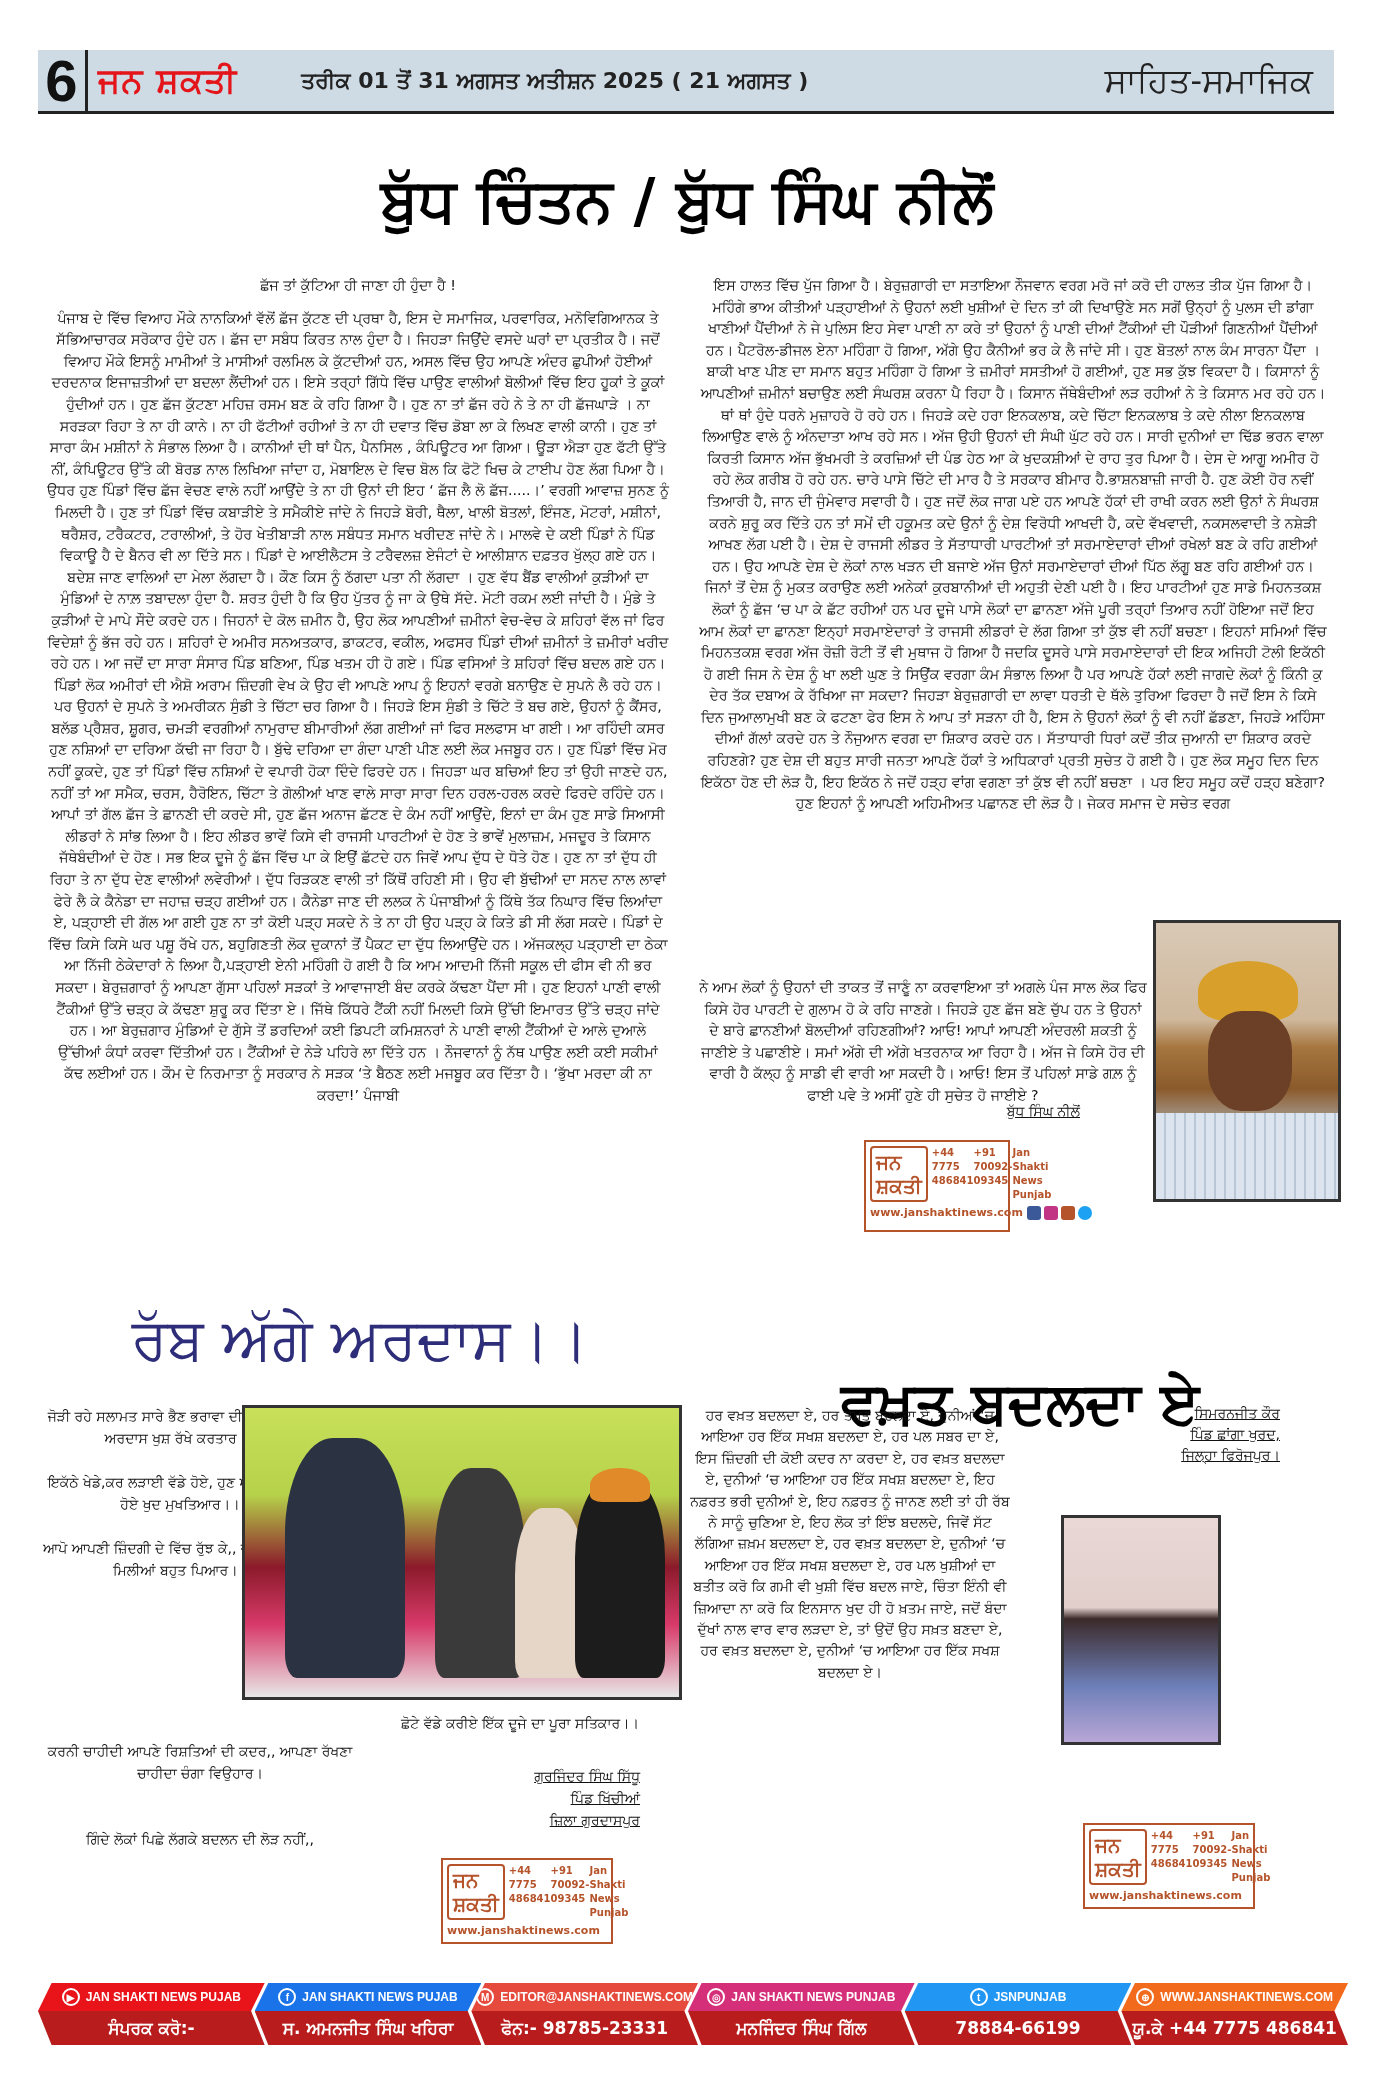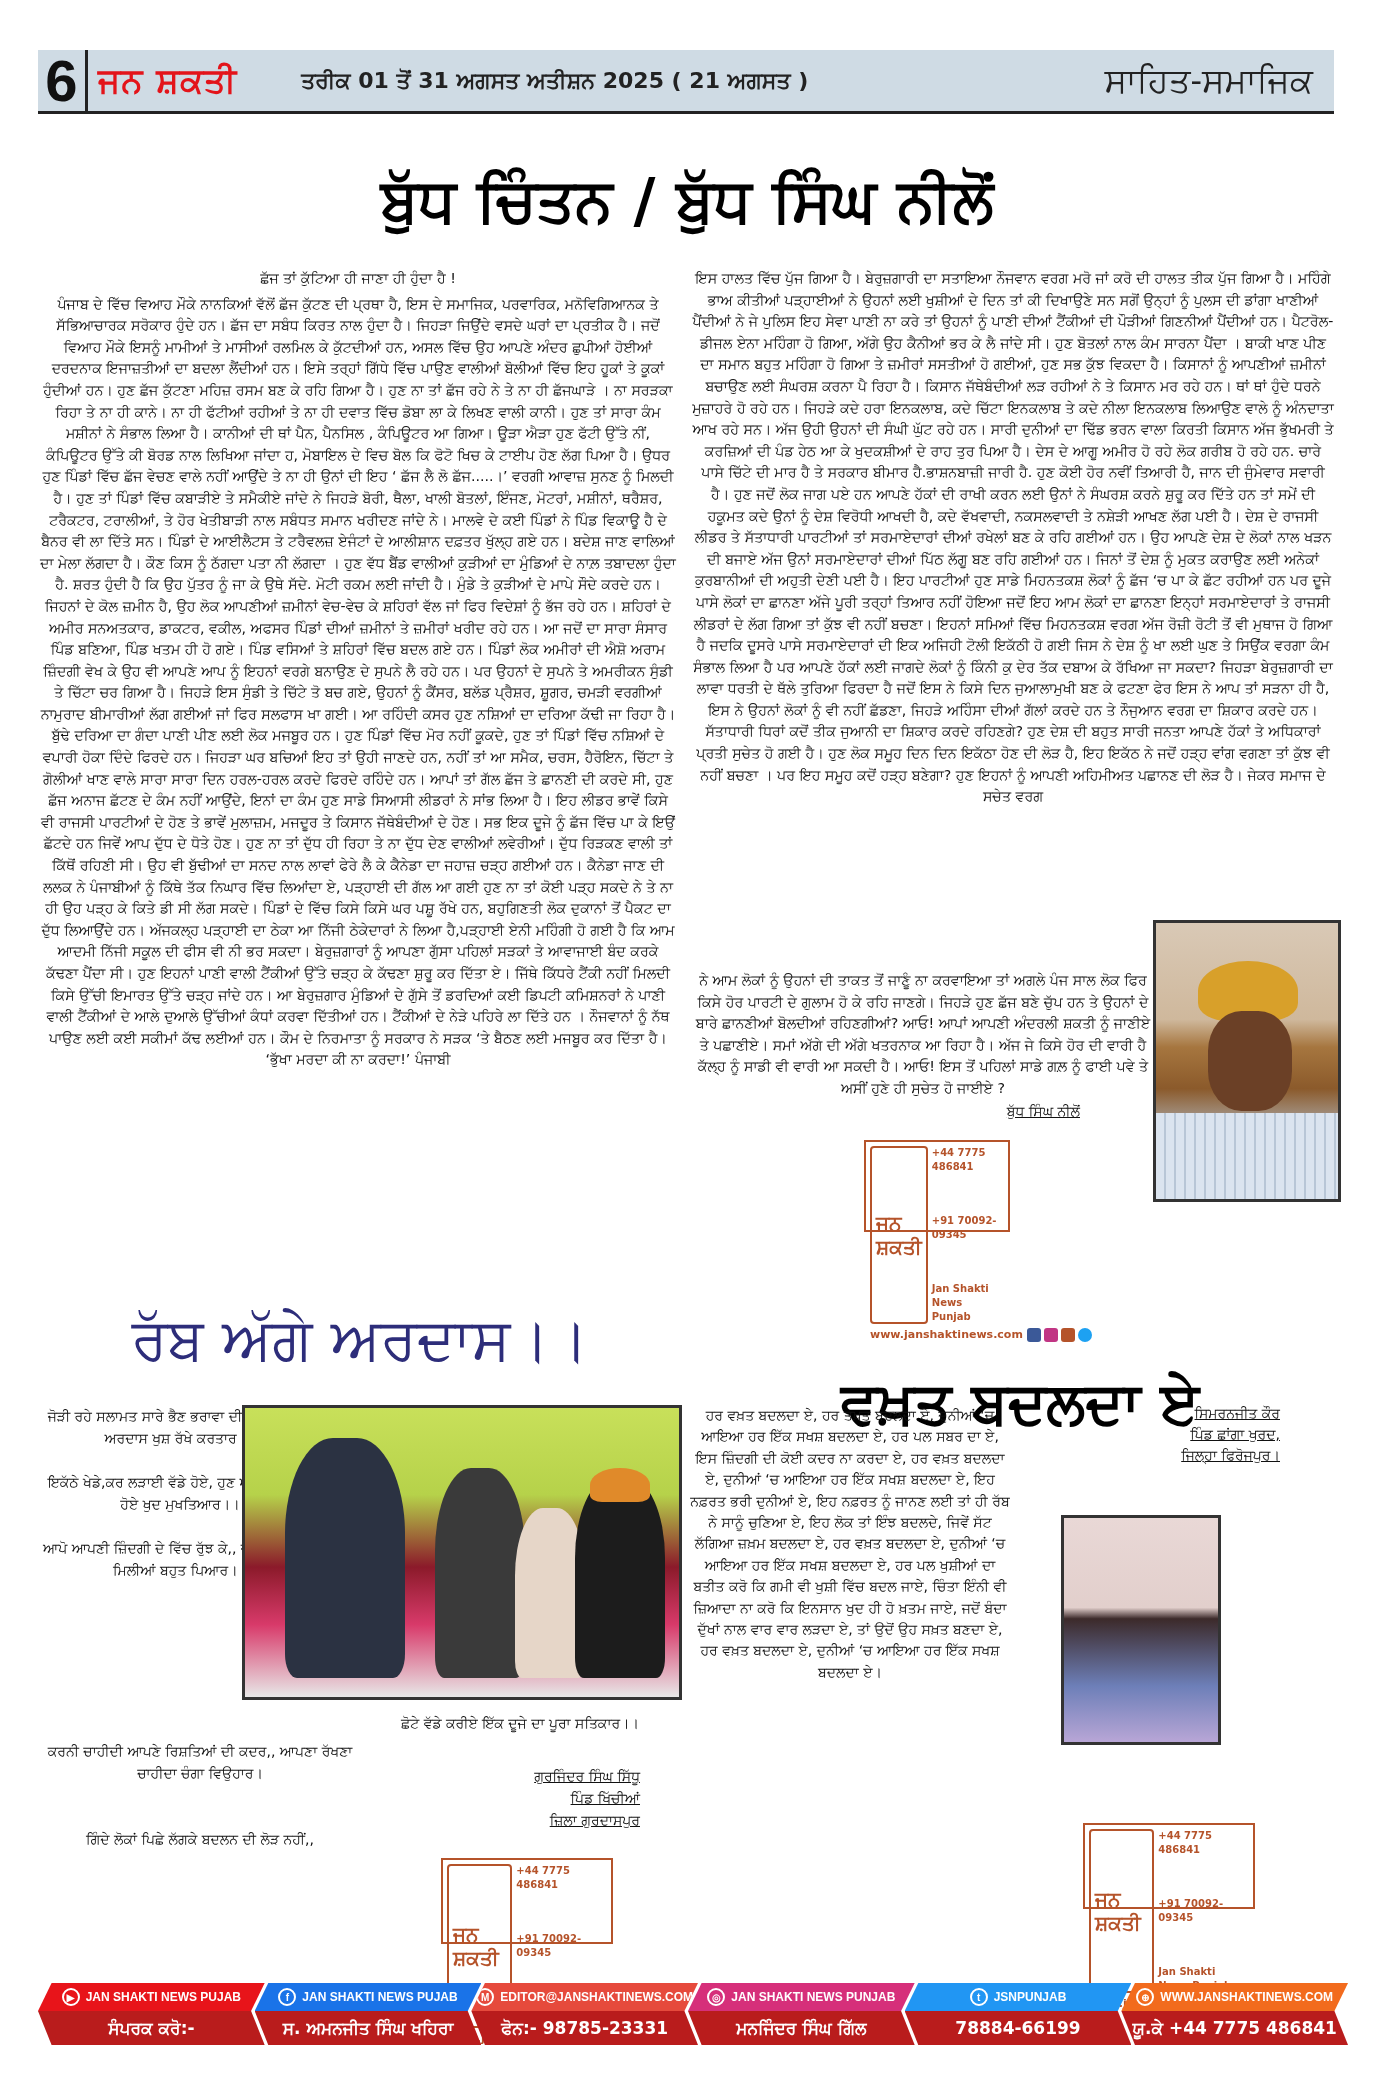--- a/index.html
+++ b/index.html
@@ -4,34 +4,34 @@
 <style>
   * { box-sizing: border-box; margin: 0; padding: 0; }
   body { width: 1374px; height: 2087px; background: #ffffff; font-family: "DejaVu Sans", sans-serif; color: #111; position: relative; overflow: hidden; }
   .masthead { position: absolute; left: 38px; top: 50px; width: 1296px; height: 64px; background: #cfdbe4; border-bottom: 3px solid #222; display: flex; align-items: center; }
   .page-num { width: 50px; font-family: "Liberation Sans", sans-serif; font-weight: bold; font-size: 58px; line-height: 60px; text-align: center; border-right: 3px solid #222; height: 100%; display: flex; align-items: center; justify-content: center; }
   .logo { margin-left: 10px; font-weight: bold; font-size: 34px; color: #e3141a; letter-spacing: 1px; font-family: "DejaVu Sans", sans-serif; display: flex; align-items: center; }
   .dateline { margin-left: 64px; font-weight: bold; font-size: 22px; color: #222; }
   .section-label { margin-left: auto; margin-right: 21px; font-size: 34px; color: #222; font-family: "DejaVu Serif", serif; }
   .main-title { position: absolute; left: 0; top: 165px; width: 1374px; text-align: center; font-weight: bold; font-size: 60px; color: #000; }
   .col { position: absolute; font-size: 14.2px; line-height: 21.6px; text-align: center; color: #111; }
-  .col p { margin: 4px; }
+  .col p { margin: 11px; }
   .col-left { left: 36px; top: 264px; width: 644px; }
   .col-right { left: 688px; top: 264px; width: 650px; }
   .col-right-narrow { left: 688px; top: 966px; width: 470px; }
   .portrait { position: absolute; border: 3px solid #333; overflow: hidden; }
   .portrait-author { left: 1153px; top: 920px; width: 188px; height: 282px; background: linear-gradient(180deg,#d9c9b6 0%,#cfb89c 35%,#a6763f 45%,#8b5a2b 60%,#b8c7d6 80%,#8fa3b8 100%); }
   .turban { position: absolute; left: 42px; top: 38px; width: 100px; height: 60px; background: #d8a02a; border-radius: 50% 50% 30% 30%; }
   .face { position: absolute; left: 52px; top: 88px; width: 84px; height: 100px; background: #6b4026; border-radius: 40%; }
   .shirt { position: absolute; left: 0; top: 190px; width: 188px; height: 100px; background: repeating-linear-gradient(90deg,#dbe4ef 0 8px,#b8c6d6 8px 10px); }
   .signature { position: absolute; text-align: right; font-size: 14px; text-decoration: underline; }
   .sig-main { left: 820px; top: 1103px; width: 260px; }
   .ad-box { position: absolute; border: 2px solid #b5532a; background: #fff; display: flex; padding: 4px; gap: 4px; }
   .ad-logo { border: 2px solid #b5532a; color: #b5532a; font-weight: bold; font-size: 20px; display: flex; align-items: center; padding: 0 4px; border-radius: 4px; }
-  .ad-info { display: flex; flex-direction: column; font-size: 10px; color: #b5532a; font-weight: bold; line-height: 14px; gap: 40px; }
+  .ad-info { display: flex; flex-direction: row; font-size: 10px; color: #b5532a; font-weight: bold; line-height: 14px; }
   .ad-site { font-size: 11px; color: #b5532a; font-weight: bold; }
   .ad-socials { display: flex; gap: 3px; }
   .soc { width: 14px; height: 14px; border-radius: 3px; display: inline-block; }
   .ad-main { left: 864px; top: 1140px; width: 146px; height: 92px; flex-direction: column; }
   .ad-mid { left: 441px; top: 1858px; width: 172px; height: 86px; flex-direction: column; }
   .ad-right { left: 1083px; top: 1823px; width: 172px; height: 86px; flex-direction: column; }
   .ad-row { display: flex; gap: 4px; }
   .sub-title-1 { position: absolute; left: 40px; top: 1305px; width: 640px; text-align: center; font-weight: normal; font-size: 58px; color: #2d2d7a; }
   .sub-title-2 { position: absolute; left: 680px; top: 1369px; width: 680px; text-align: center; font-weight: bold; font-size: 58px; color: #000; }
   .poem1 { position: absolute; left: 40px; top: 1405px; width: 280px; text-align: center; font-size: 14px; line-height: 22px; }

